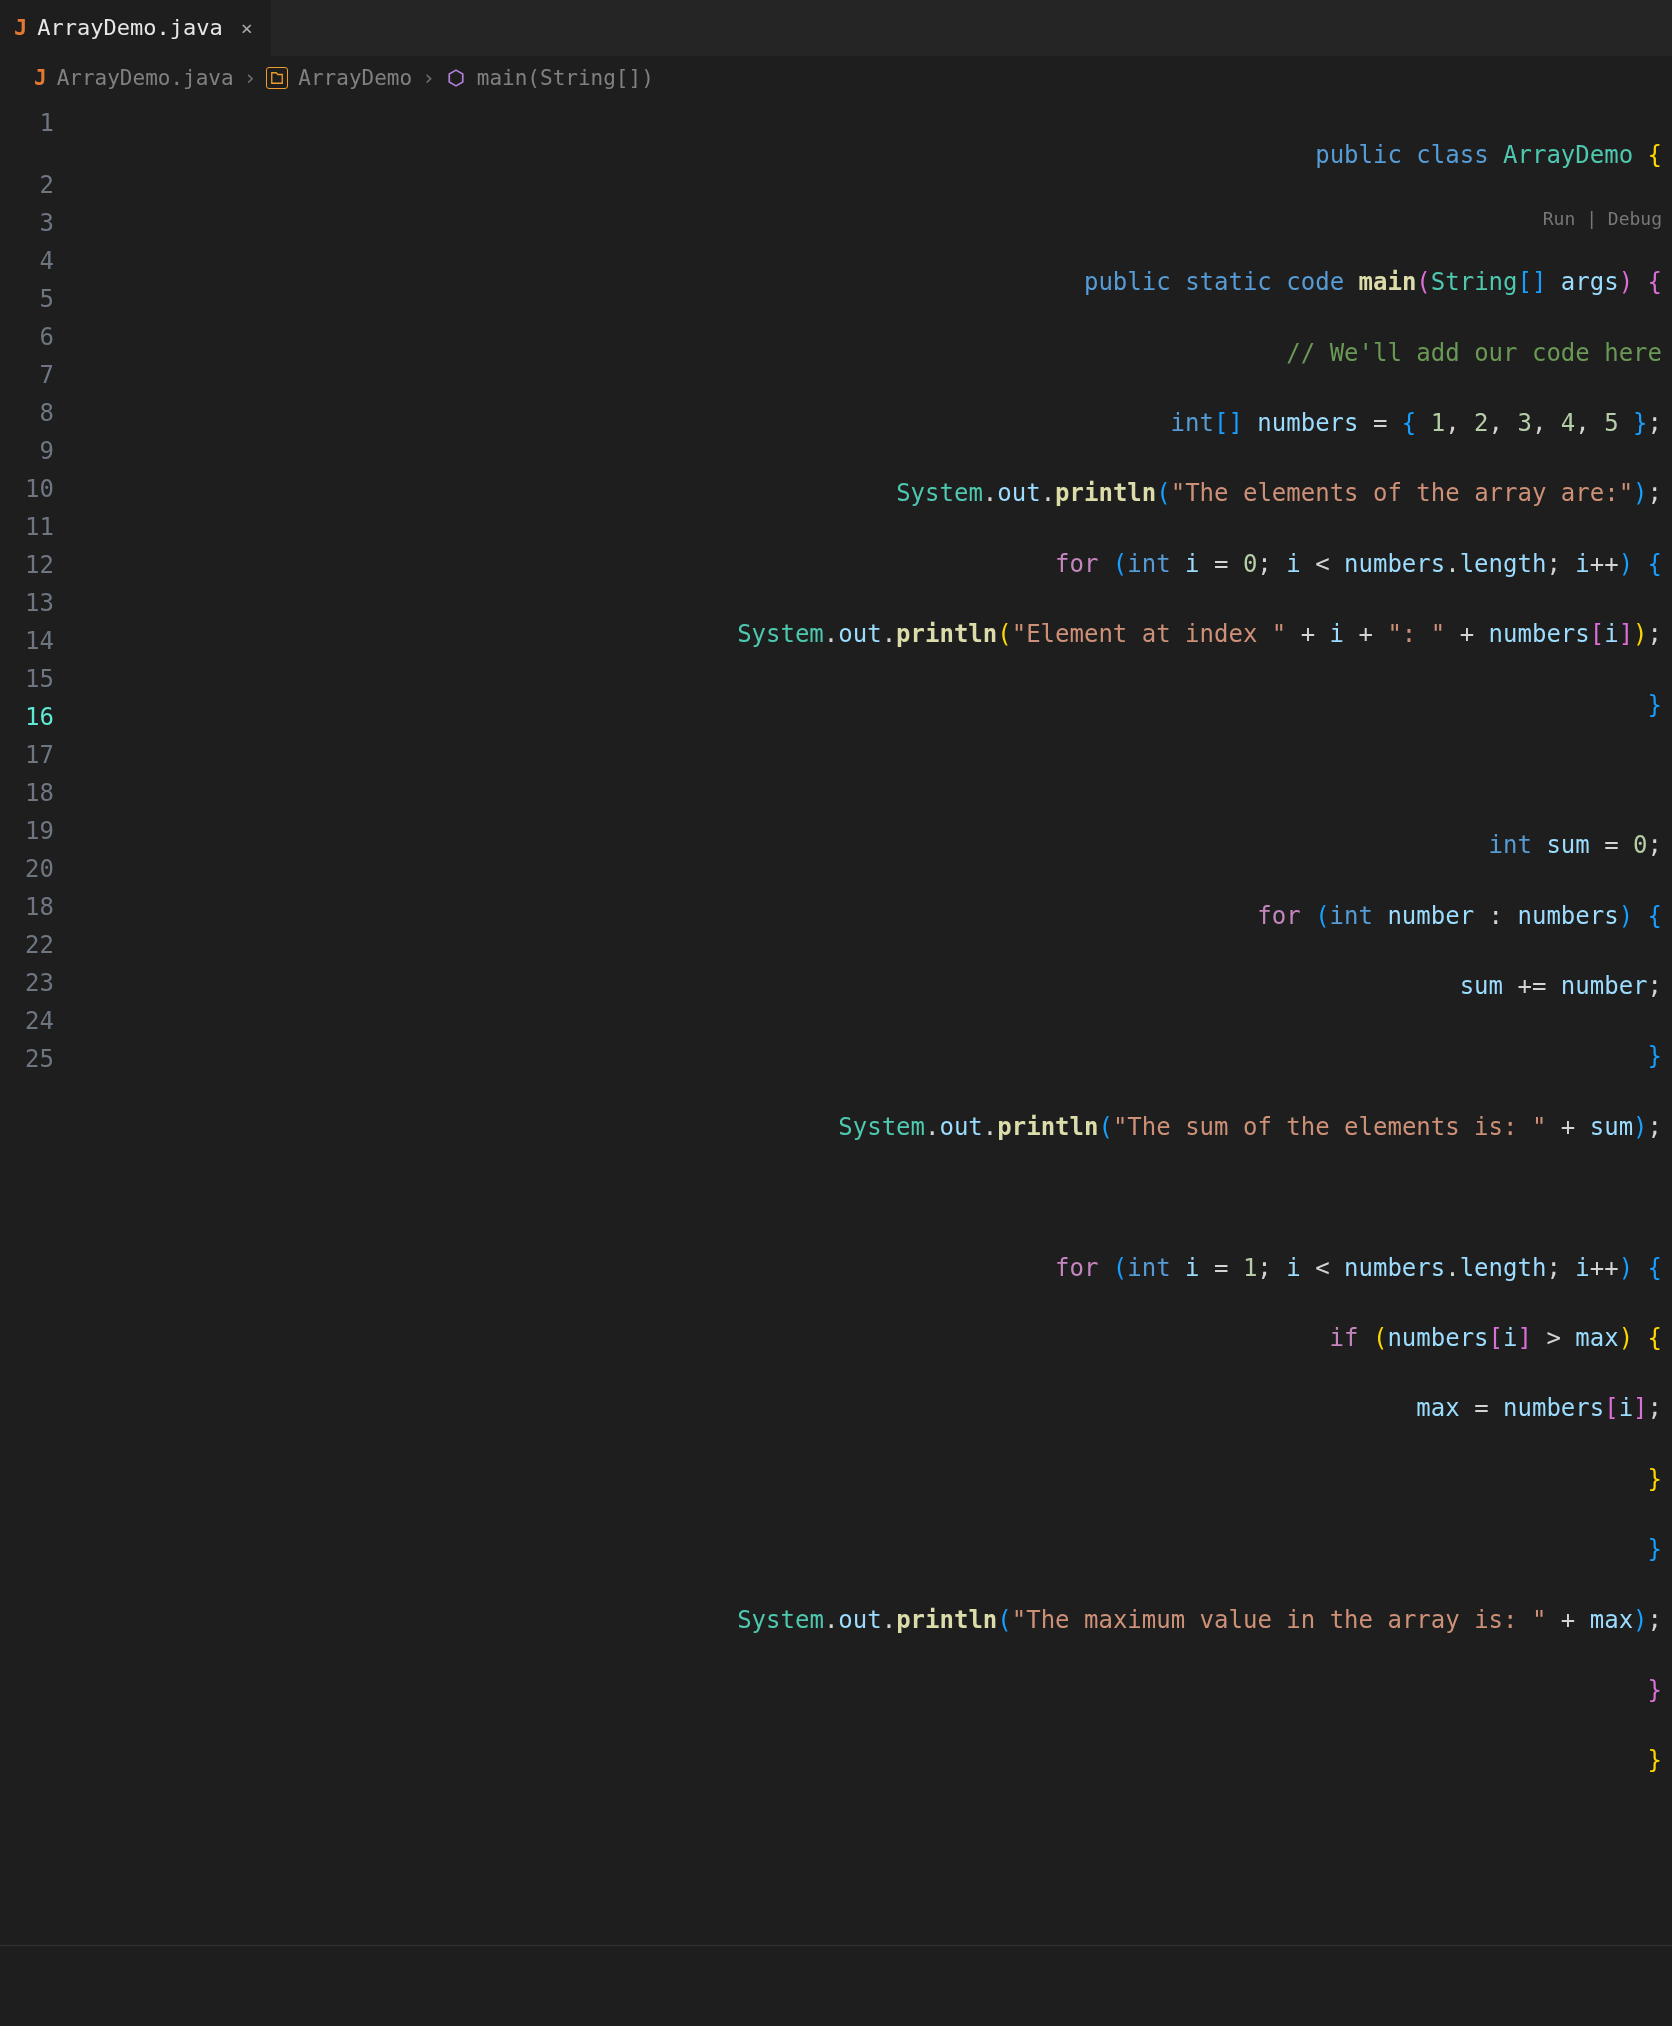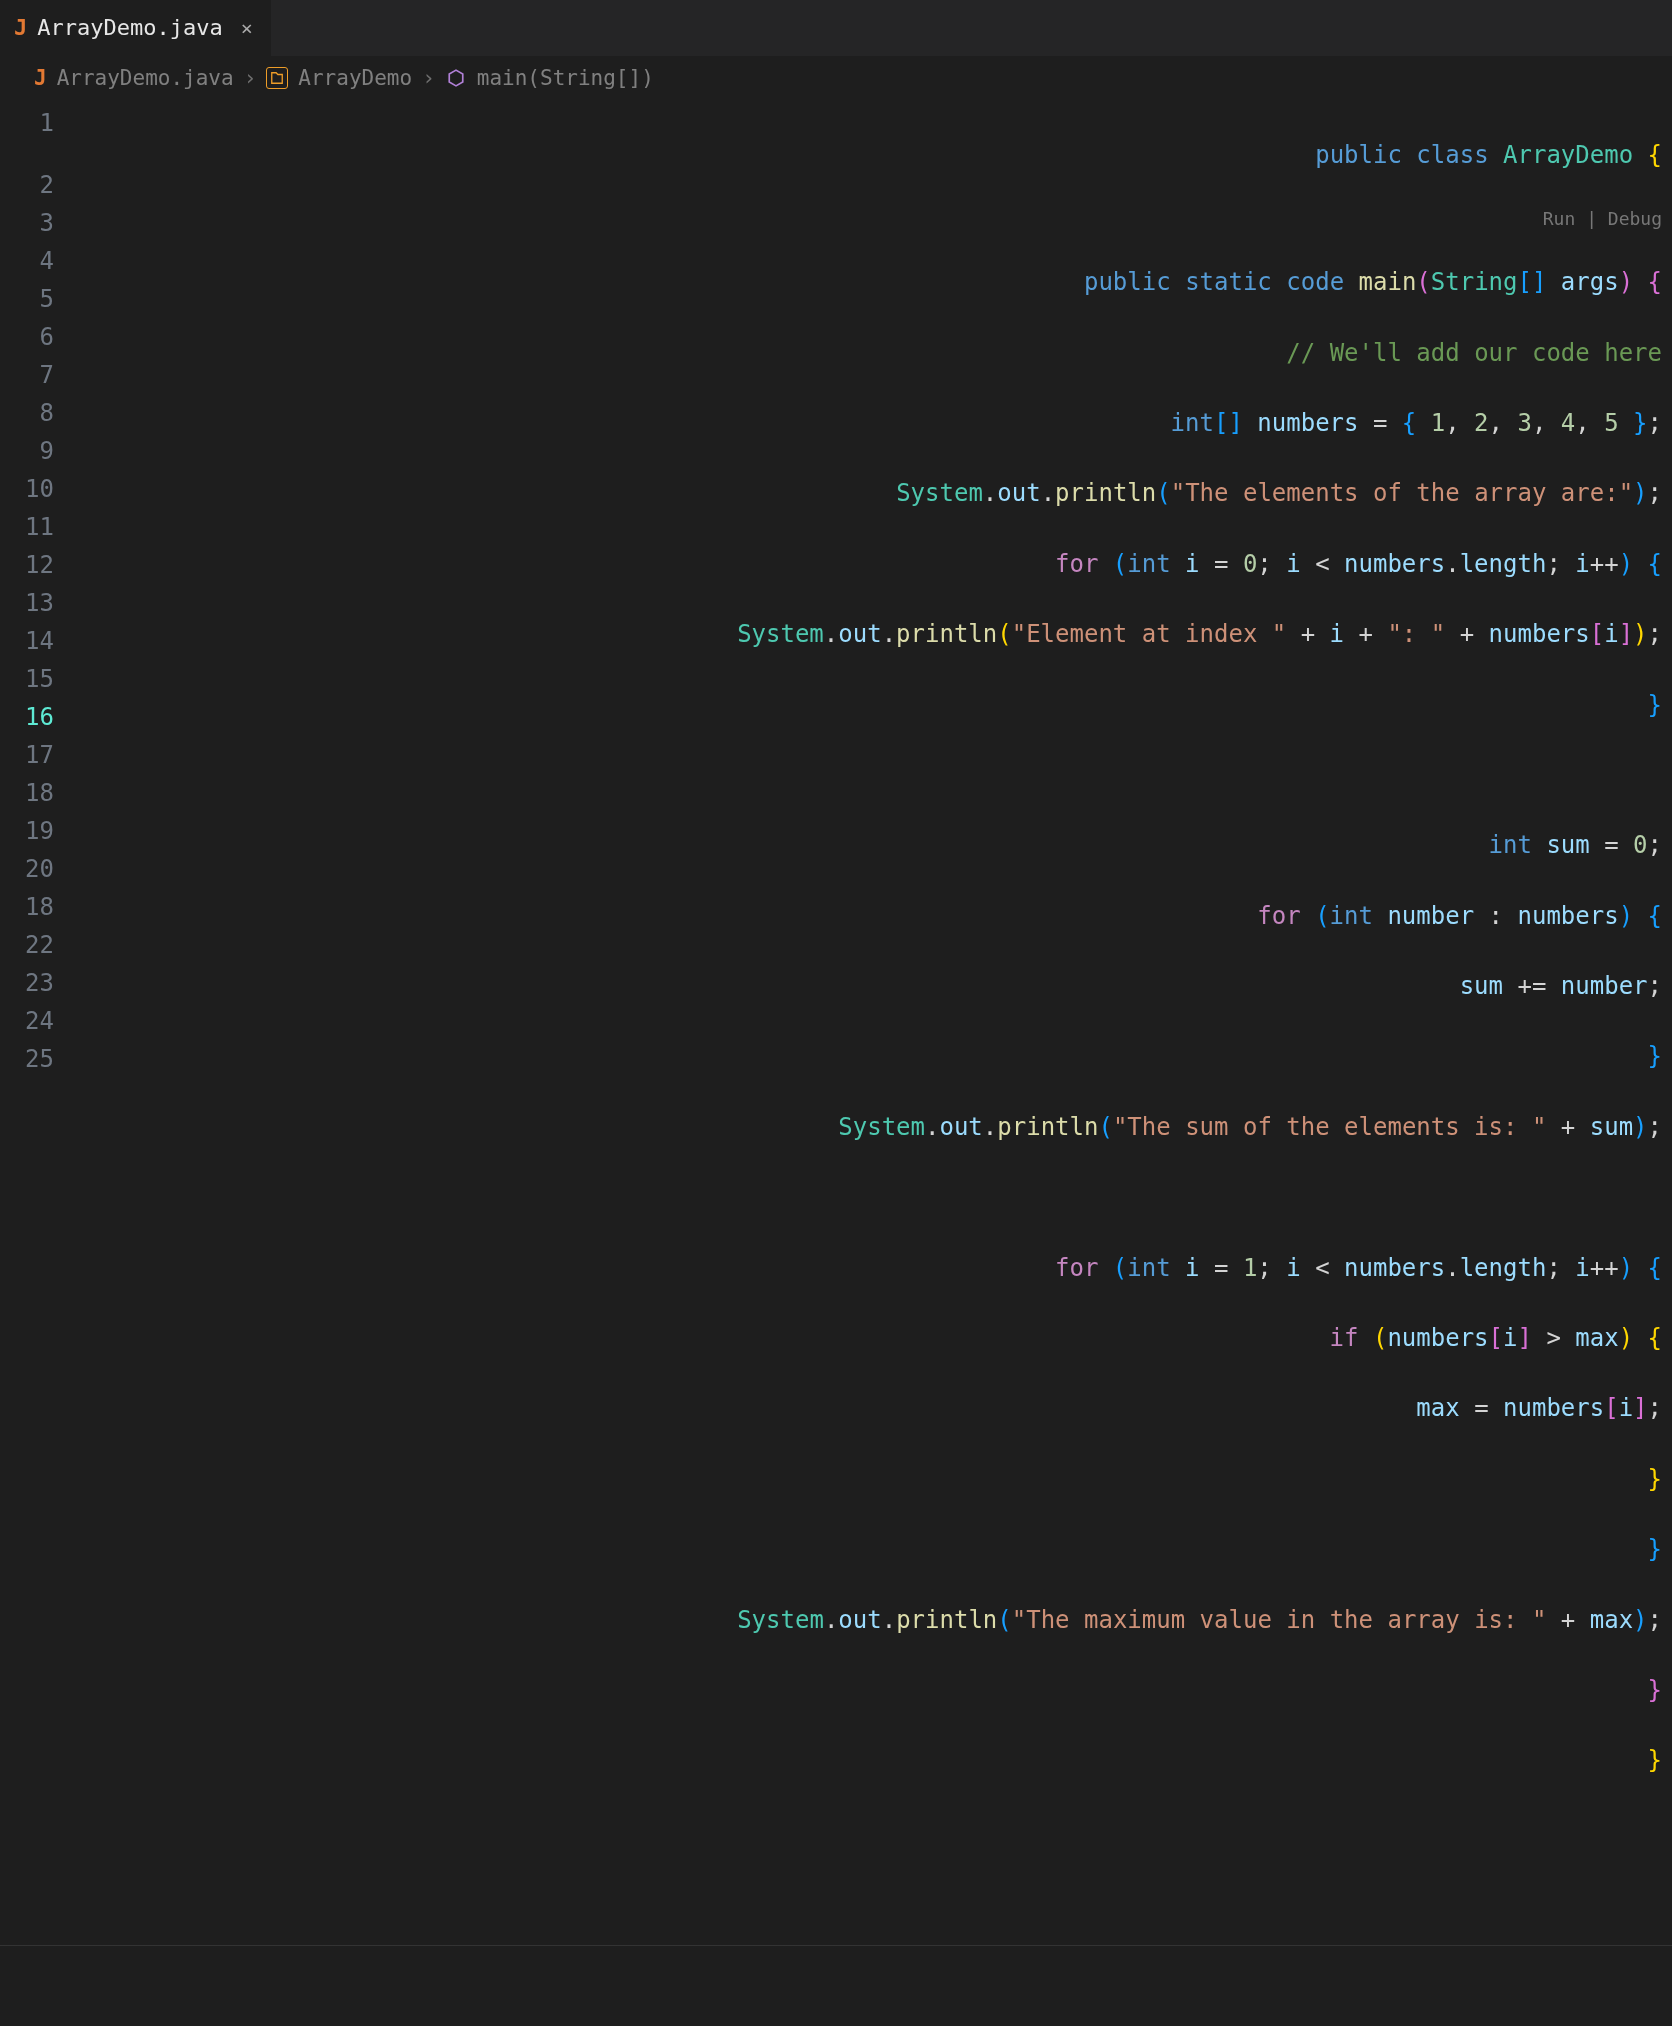--- a/index.html
+++ b/index.html
@@ -95,21 +95,21 @@
     white-space: pre;
     padding-right: 10px;
     position:relative;
     text-align:right;
   }
   .code .line { height:38px; line-height:38px; position:relative;}
   .code .codelens { height:24px; line-height:24px; color:#777; font-size:18px; padding-left: 96px;}
   .code .hl { background:#2a2d2e; position:absolute; left:-80px; right:0; top:0; bottom:0; z-index:-1;}
   .kw{color:var(--blue);}
   .type{color:var(--cyan);}
-  .fn{color:var(--yellow);}
+  .fn{color:var(--yellow);font-weight:bold;}
   .str{color:var(--orange);}
   .cm{color:var(--green-comment);}
   .var{color:var(--lightgreen);}
   .num{color:var(--number);}
   .p{color:var(--punct);}
   .ctl{color:var(--magenta);}
   .by{color:var(--brace-yellow);}
   .bp{color:var(--brace-pink);}
   .bb{color:var(--brace-blue);}
   

